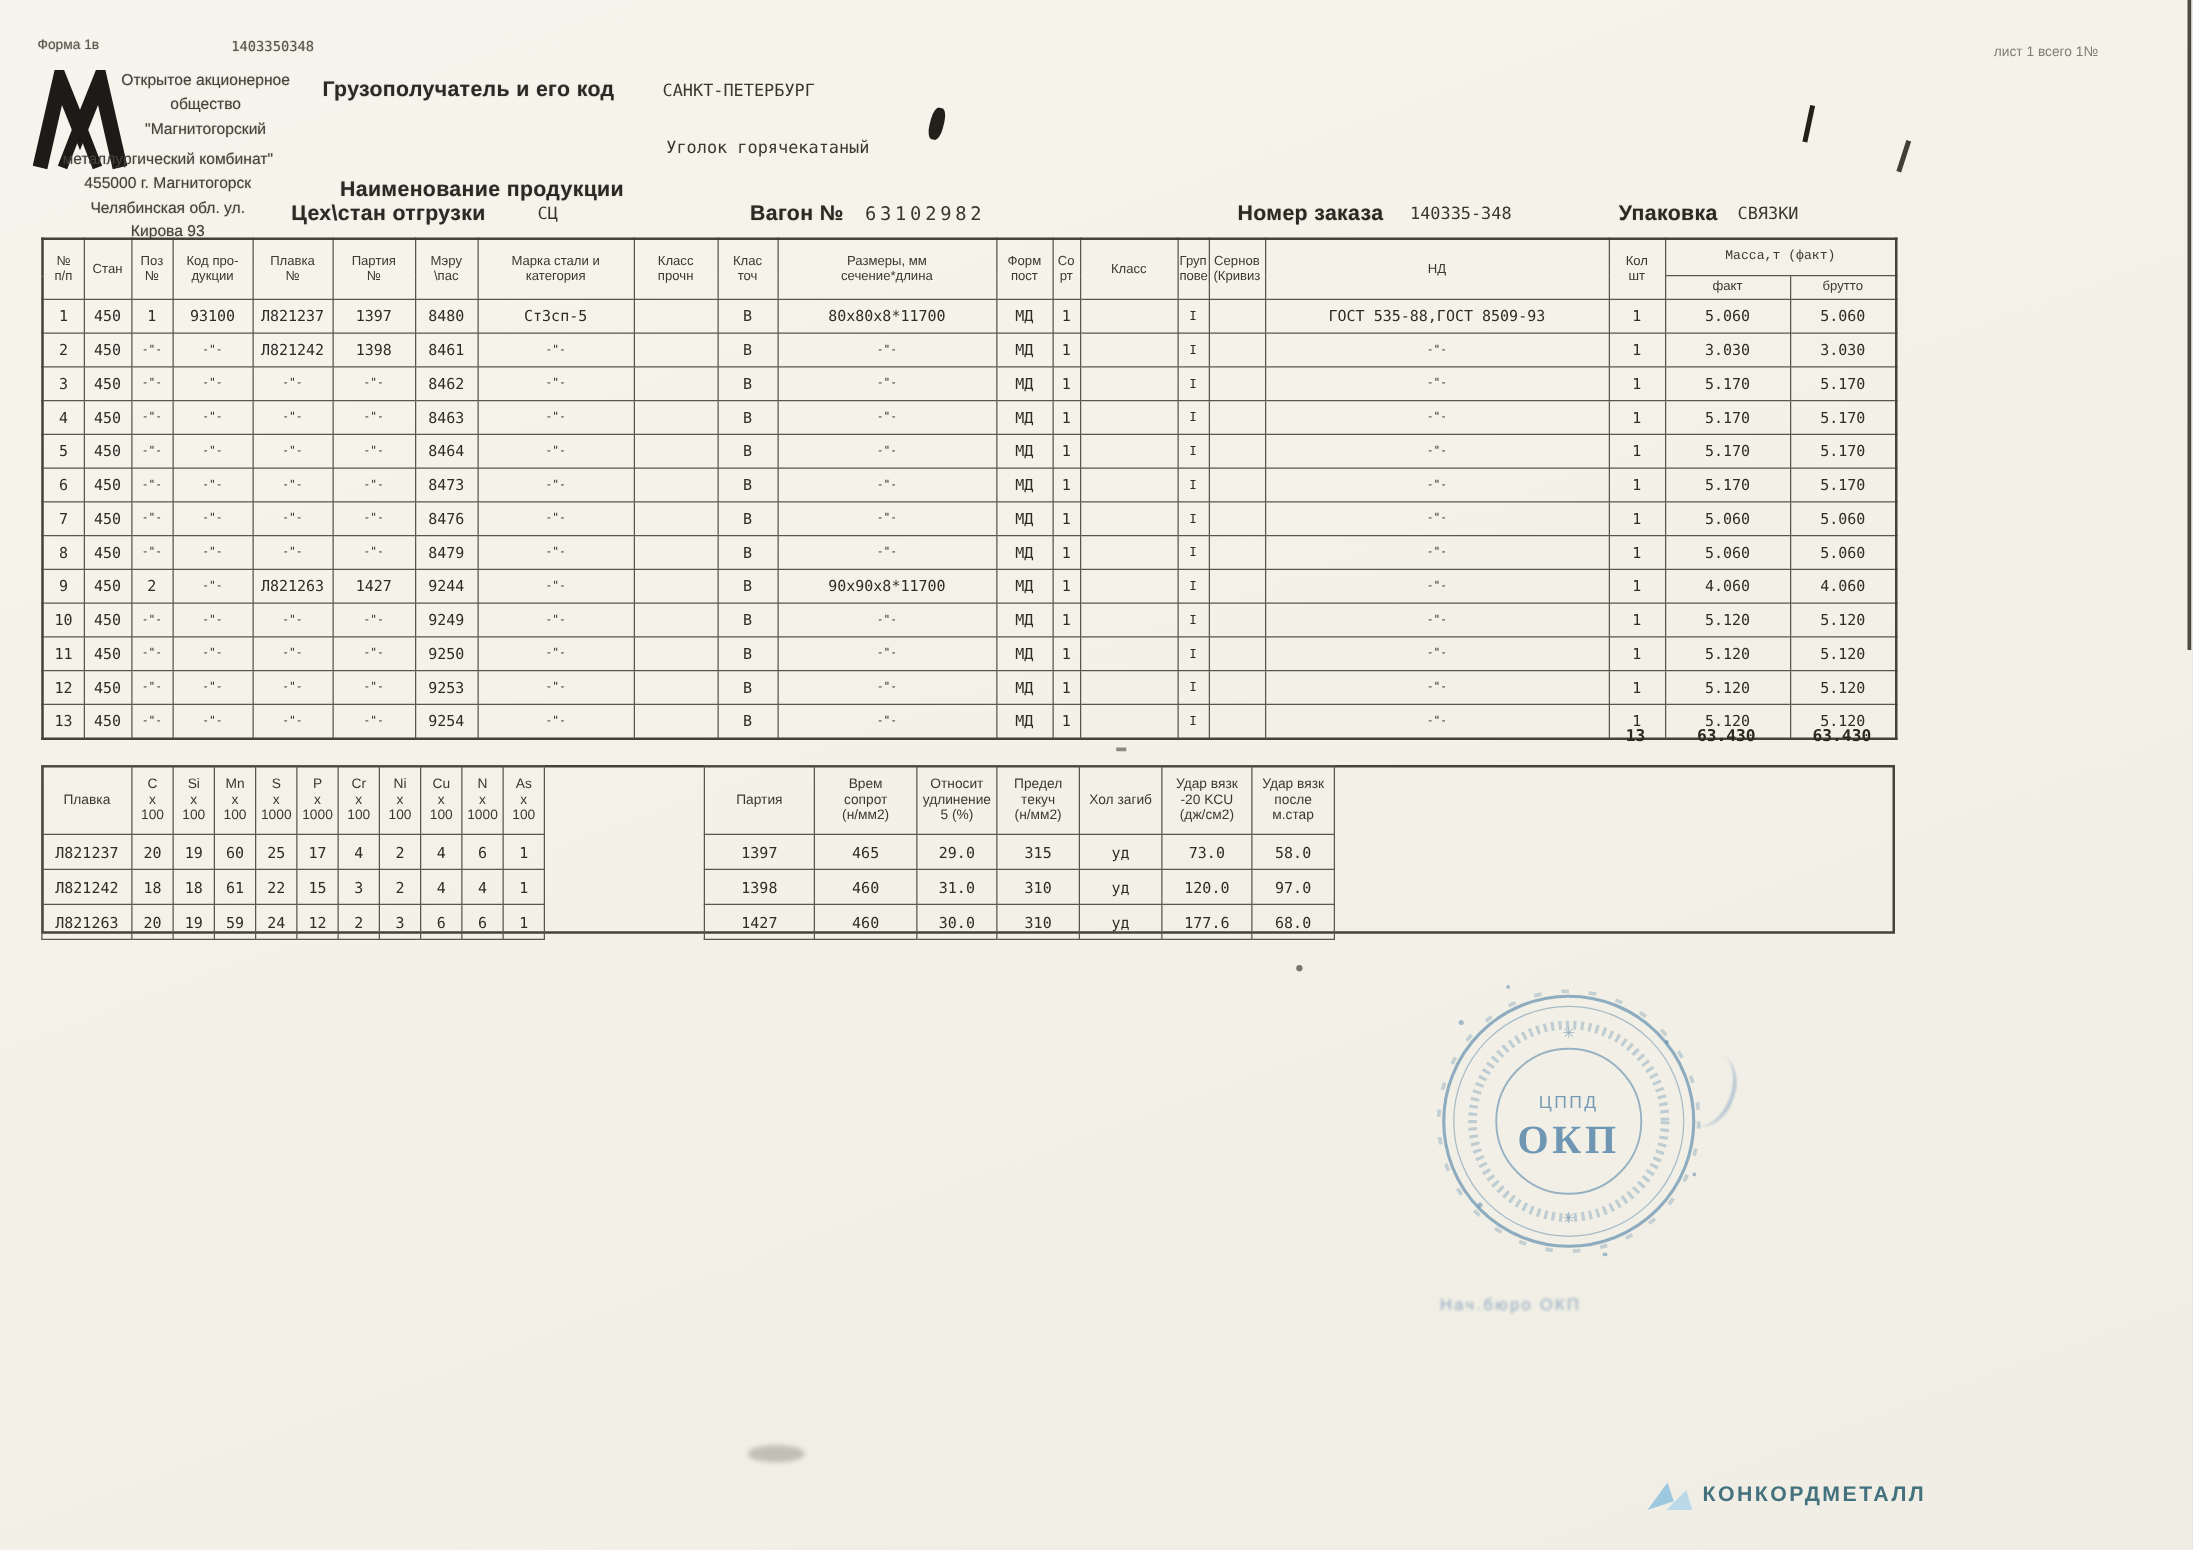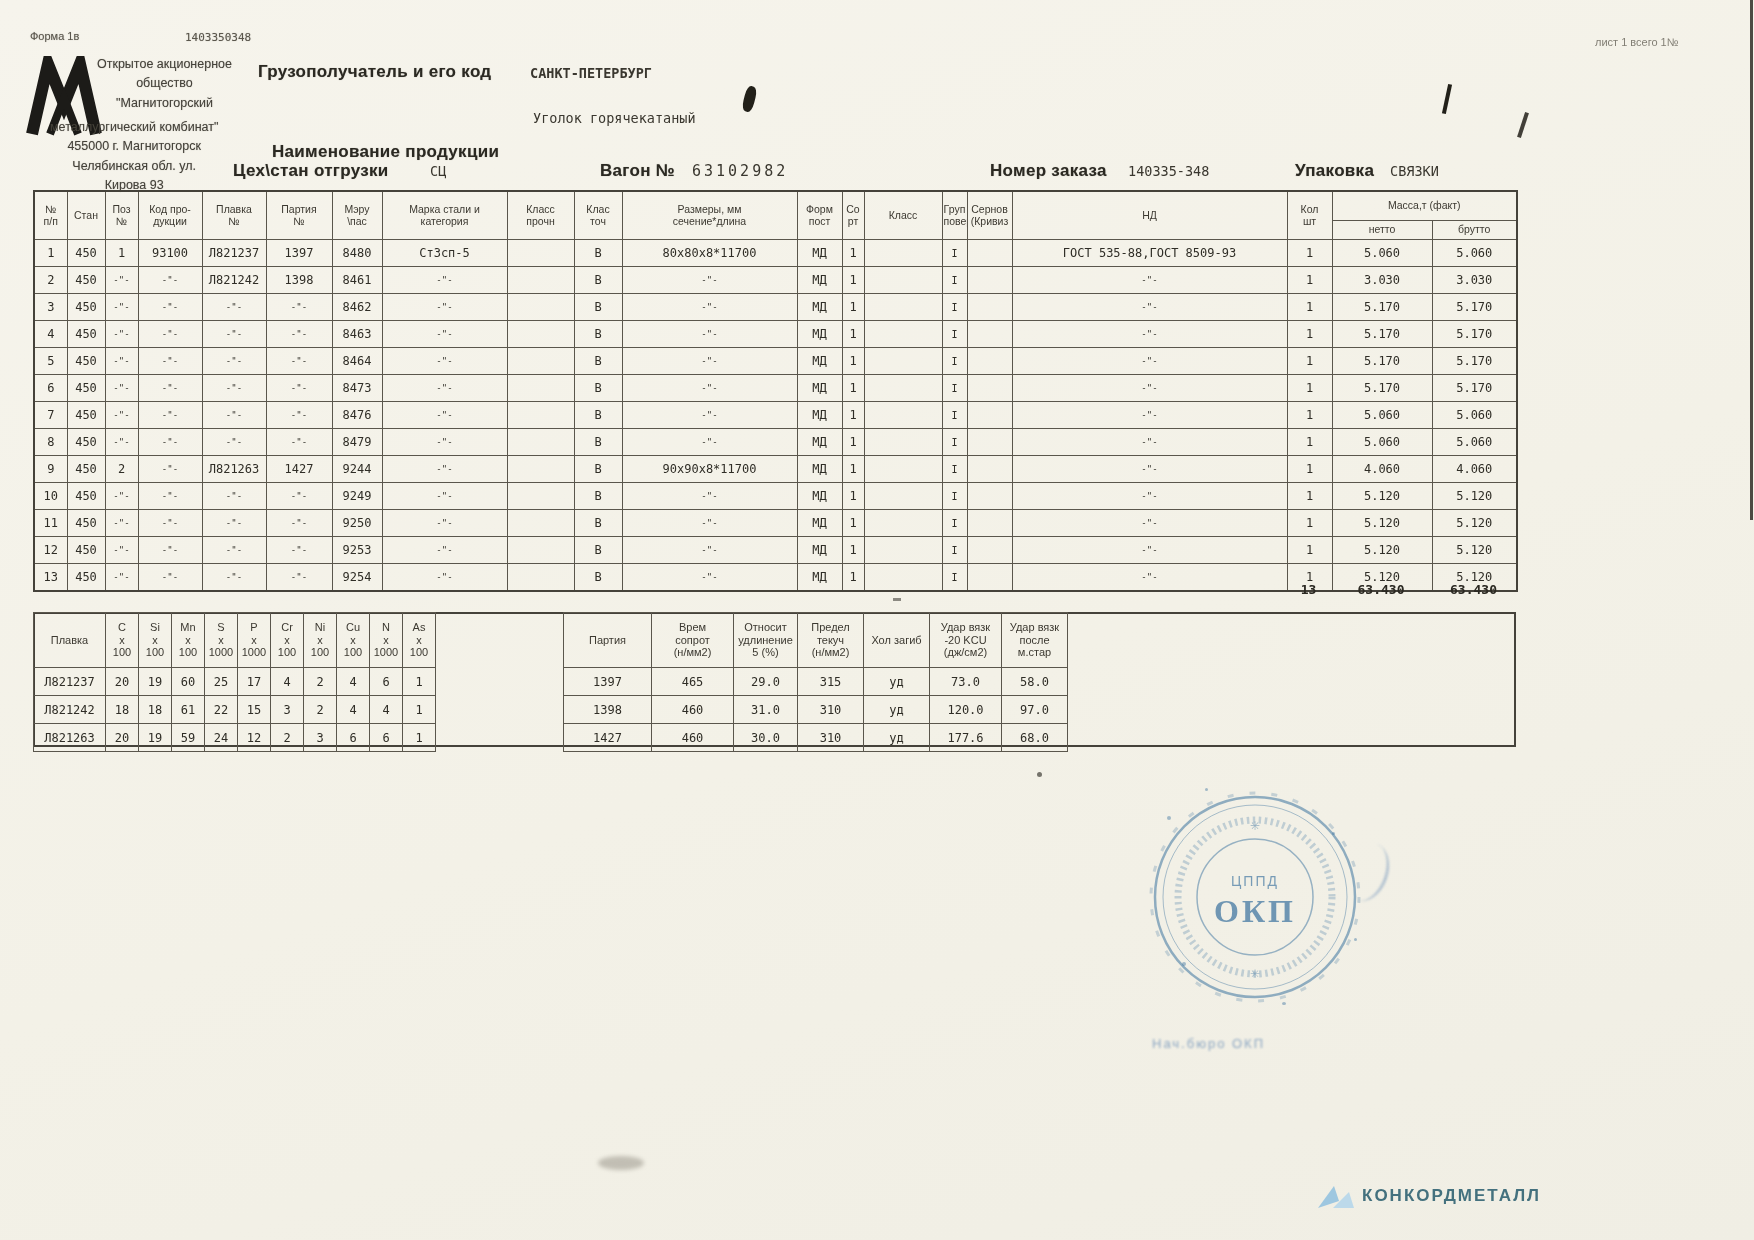--- a/index.html
+++ b/index.html
@@ -53,21 +53,21 @@
   <div class="abs company ink" style="left:97px;top:55px;">Открытое акционерное
 общество
 "Магнитогорский</div>
   <div class="abs company ink" style="left:50px;top:118px;">металлургический комбинат"
 455000 г. Магнитогорск
 Челябинская обл.  ул.
 Кирова 93</div>
 
 
   <div class="abs blab ink" style="left:258px;top:62px;">Грузополучатель и его код</div>
-  <div class="abs pval" style="left:530px;top:65px;font-weight:bold;">САНКТ-ПЕТЕРБУРГ</div>
+  <div class="abs pval" style="left:530px;top:65px;">САНКТ-ПЕТЕРБУРГ</div>
   <div class="abs blab ink" style="left:272px;top:110px;margin-top:32px;">Наименование продукции</div>
   <div class="abs pval" style="left:533px;top:110px;">Уголок горячекатаный</div>
 
   <div class="abs blab ink" style="left:233px;top:161px;">Цех\стан отгрузки</div>
   <div class="abs pval" style="left:418px;top:163px;margin-left:12px;">СЦ</div>
   <div class="abs blab ink" style="left:600px;top:161px;">Вагон №</div>
   <div class="abs pval" style="left:692px;top:162px;letter-spacing:3px;font-size:15px;">63102982</div>
   <div class="abs blab ink" style="left:990px;top:161px;">Номер заказа</div>
   <div class="abs pval" style="left:1128px;top:163px;">140335-348</div>
   <div class="abs blab ink" style="left:1295px;top:161px;">Упаковка</div>
@@ -124,24 +124,24 @@
         <th rowspan="2">Со
 рт</th>
         <th rowspan="2">Класс</th>
         <th rowspan="2">Груп
 повер</th>
         <th rowspan="2">Сернов
 (Кривиз</th>
         <th rowspan="2">НД</th>
         <th rowspan="2">Кол
 шт</th>
-        <th colspan="2" style="height:28px;">Масса,т  (факт)</th>
+        <th colspan="2" style="height:28px;font-family:Liberation Mono, monospace;">Масса,т  (факт)</th>
       </tr>
       <tr>
-        <th style="height:18px;">нетто</th>
+        <th style="height:18px;">факт</th>
         <th style="height:18px;">брутто</th>
       </tr>
     </thead>
     <tbody>
         <tr>
           <td>1</td>
           <td>450</td>
           <td>1</td>
           <td>93100</td>
           <td>Л821237</td>

